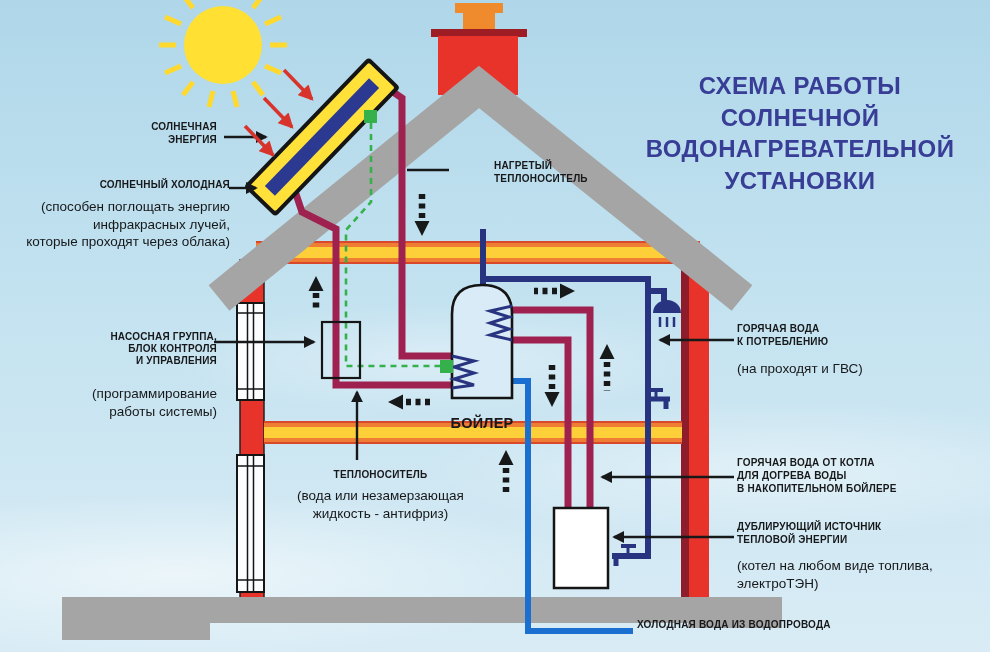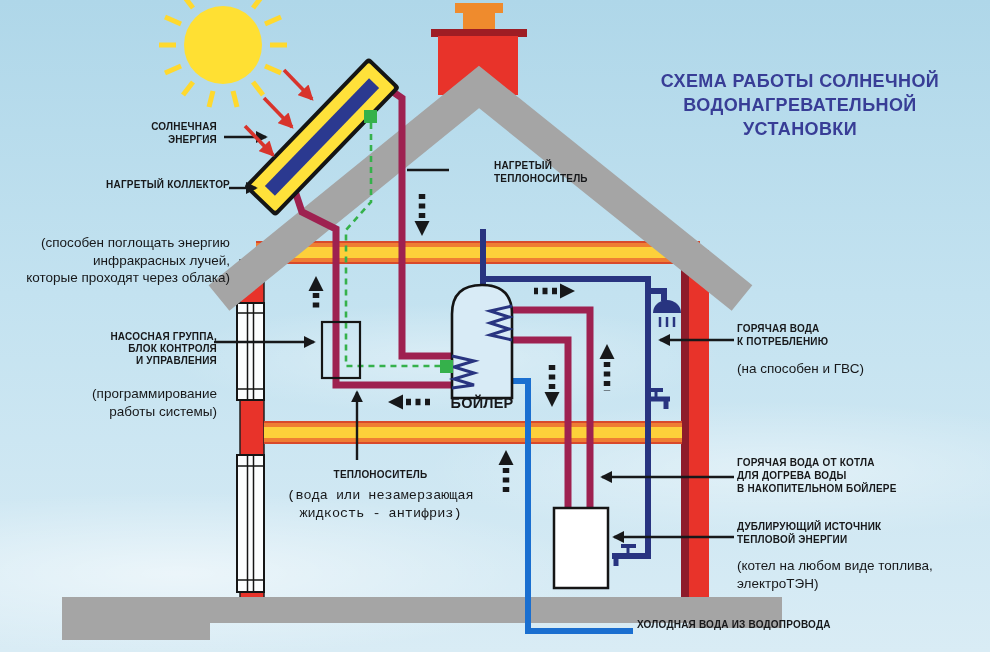--- a/index.html
+++ b/index.html
@@ -11,21 +11,21 @@
       radial-gradient(50% 15% at 78% 72%, rgba(255,255,255,.40), rgba(255,255,255,0) 70%),
       radial-gradient(40% 12% at 45% 55%, rgba(255,255,255,.35), rgba(255,255,255,0) 70%),
       linear-gradient(180deg,#afd7e9 0%,#c3e2f0 45%,#d9ecf5 100%);
   }
   #art{position:absolute;left:0;top:0;}
   .lbl{position:absolute;white-space:pre-line;color:#17181a;line-height:1.25;}
   .b{font-weight:bold;font-size:10px;letter-spacing:.2px;}
   .s{font-weight:normal;font-size:13.5px;line-height:1.3;}
   .ra{text-align:right;}
   .ca{text-align:center;}
-  .title{font-weight:bold;font-size:18px;color:#383d96;line-height:1.32;letter-spacing:.4px;text-align:center;}
+  .title{font-weight:bold;font-size:24px;color:#383d96;line-height:1.32;letter-spacing:.4px;text-align:center;}
 </style>
 </head>
 <body>
 
 <div id="canvas">
 
 <svg id="art" width="990" height="652" viewBox="0 0 990 652">
   <defs>
     <marker id="mB" viewBox="0 0 10 10" refX="8.5" refY="5" markerWidth="5" markerHeight="5" orient="auto">
       <path d="M0,0 L10,5 L0,10 Z" fill="#17181a"></path>
@@ -204,43 +204,43 @@
   </g>
 </svg>
 
 <div class="lbl title" style="left:620px;top:70px;width:360px;">СХЕМА РАБОТЫ СОЛНЕЧНОЙ
 ВОДОНАГРЕВАТЕЛЬНОЙ
 УСТАНОВКИ</div>
 
 <div class="lbl b ra" style="left:60px;top:121px;width:157px;">СОЛНЕЧНАЯ
 ЭНЕРГИЯ</div>
 
-<div class="lbl b ra" style="left:20px;top:179px;width:210px;">НАГРЕТЫЙ КОЛЛЕКТОР</div>
-<div class="lbl s ra" style="left:0px;top:198px;width:230px;margin-top:36px;">(способен поглощать энергию
+<div class="lbl b ra" style="left:20px;top:179px;width:210px;">СОЛНЕЧНЫЙ ХОЛОДНАЯ</div>
+<div class="lbl s ra" style="left:0px;top:198px;width:230px;">(способен поглощать энергию
 инфракрасных лучей,
 которые проходят через облака)</div>
 
 <div class="lbl b ra" style="left:40px;top:331px;width:177px;line-height:1.22;">НАСОСНАЯ ГРУППА,
 БЛОК КОНТРОЛЯ
 И УПРАВЛЕНИЯ</div>
 <div class="lbl s ra" style="left:40px;top:385px;width:177px;">(программирование
 работы системы)</div>
 
 <div class="lbl b" style="left:456px;top:160px;width:160px;margin-left:38px;">НАГРЕТЫЙ
 ТЕПЛОНОСИТЕЛЬ</div>
 
-<div class="lbl b ca" style="left:445px;top:394px;width:74px;font-size:14.5px;">БОЙЛЕР</div>
+<div class="lbl b ca" style="left:445px;top:414px;width:74px;font-size:14.5px;">БОЙЛЕР</div>
 
 <div class="lbl b ca" style="left:288px;top:469px;width:185px;">ТЕПЛОНОСИТЕЛЬ</div>
-<div class="lbl s ca" style="left:278px;top:487px;width:205px;font-family:Liberation Mono, monospace;">(вода или незамерзающая
+<div class="lbl s ca" style="left:278px;top:487px;width:205px;">(вода или незамерзающая
 жидкость - антифриз)</div>
 
 <div class="lbl b" style="left:737px;top:323px;width:190px;">ГОРЯЧАЯ ВОДА
 К ПОТРЕБЛЕНИЮ</div>
-<div class="lbl s" style="left:737px;top:360px;width:190px;">(на способен и ГВС)</div>
+<div class="lbl s" style="left:737px;top:360px;width:190px;">(на проходят и ГВС)</div>
 
 <div class="lbl b" style="left:737px;top:456px;width:215px;line-height:1.3;">ГОРЯЧАЯ ВОДА ОТ КОТЛА
 ДЛЯ ДОГРЕВА ВОДЫ
 В НАКОПИТЕЛЬНОМ БОЙЛЕРЕ</div>
 
 <div class="lbl b" style="left:737px;top:521px;width:205px;">ДУБЛИРУЮЩИЙ ИСТОЧНИК
 ТЕПЛОВОЙ ЭНЕРГИИ</div>
 <div class="lbl b" style="left:637px;top:619px;width:280px;">ХОЛОДНАЯ ВОДА ИЗ ВОДОПРОВОДА</div>
 
 <div class="lbl s" style="left:737px;top:557px;width:215px;">(котел на любом виде топлива,

